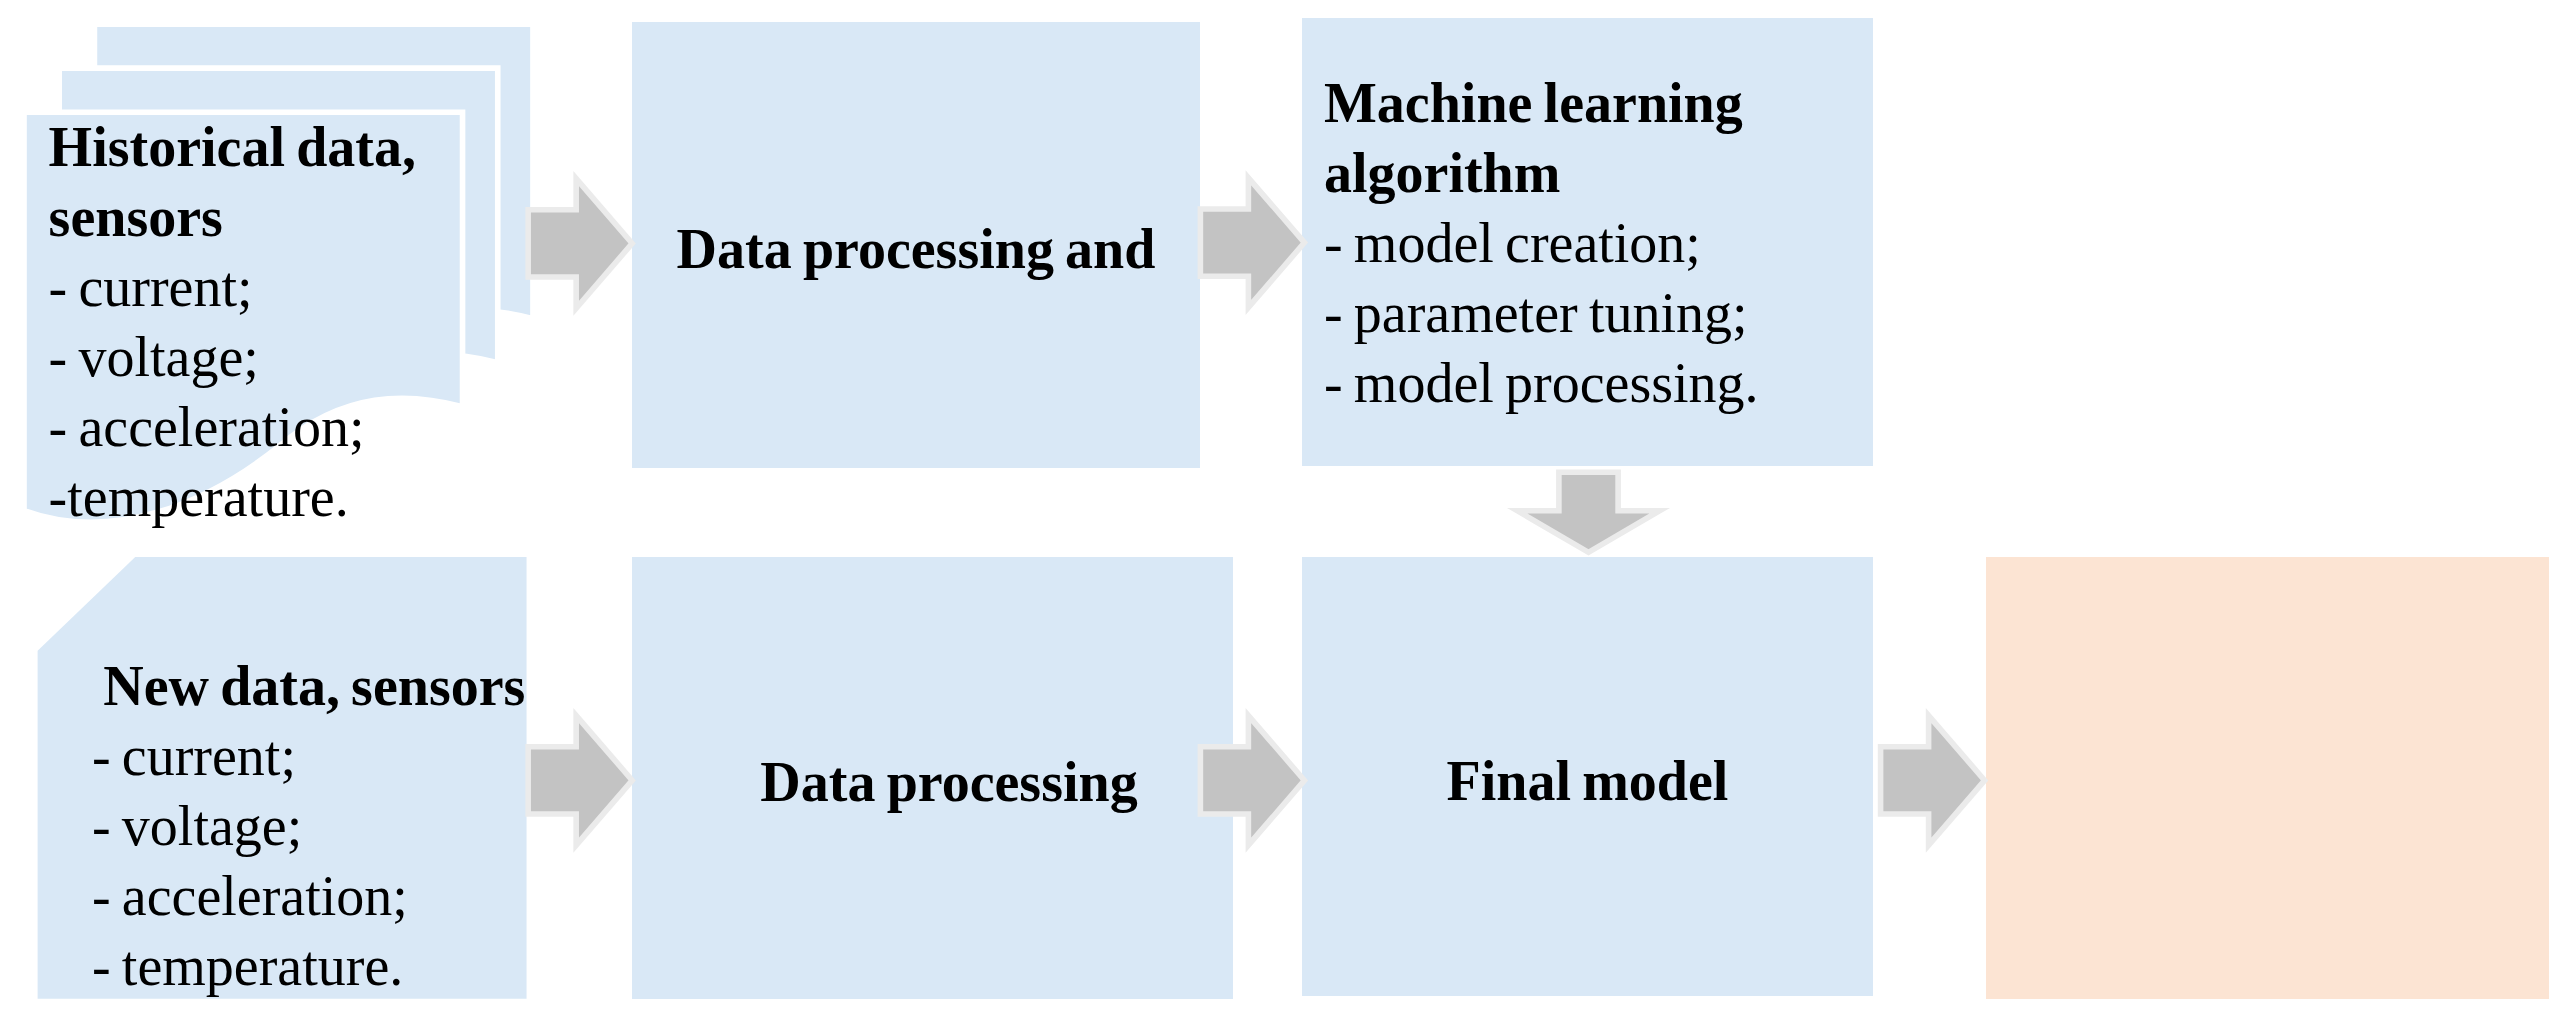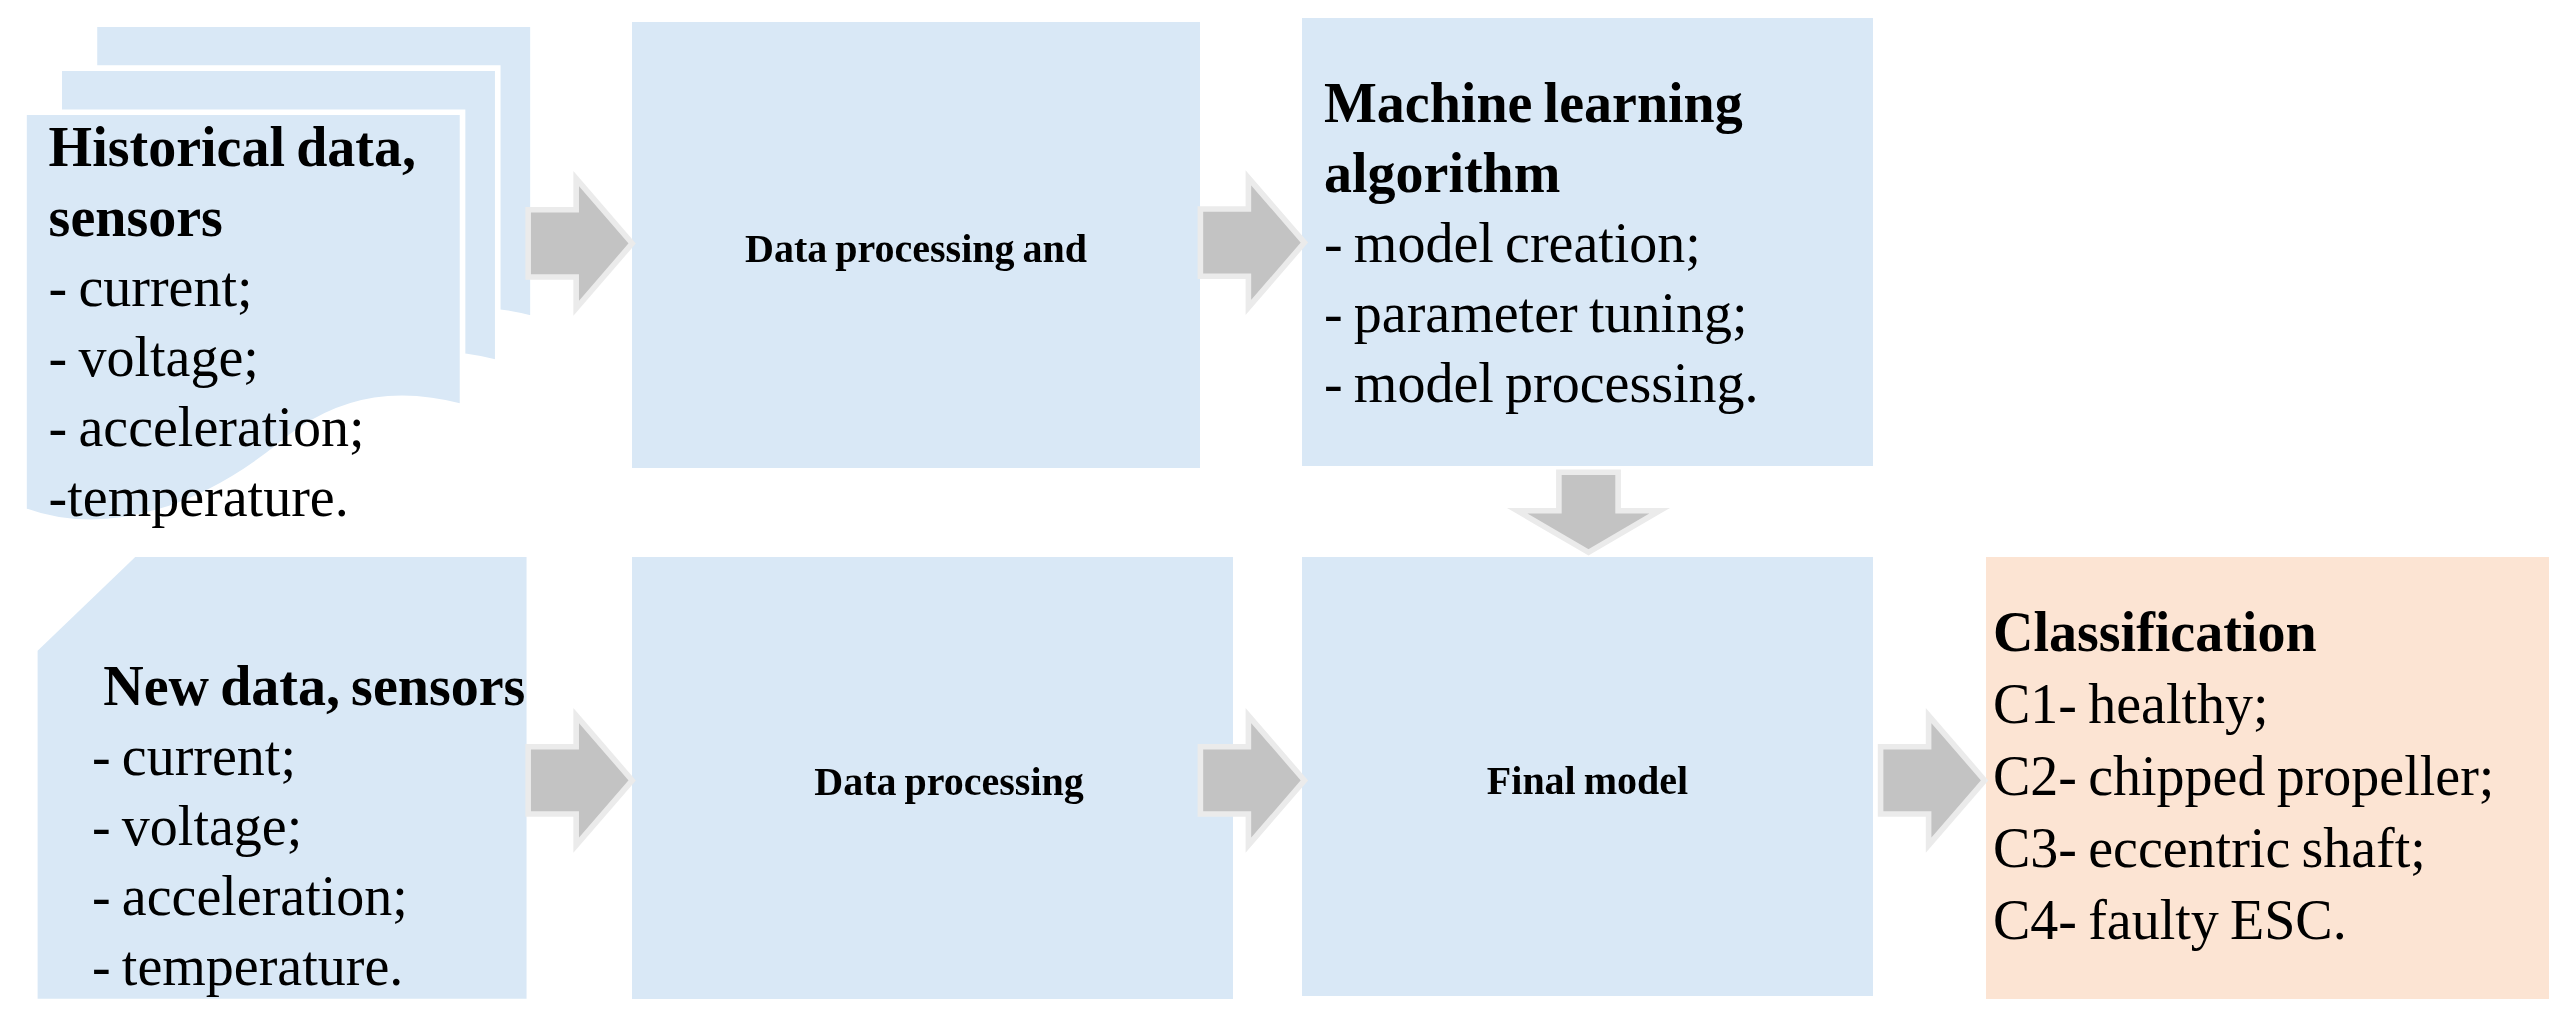--- a/index.html
+++ b/index.html
@@ -39,21 +39,21 @@
     z-index: 3;
     font-size: 56px;
     line-height: 70px;
     white-space: nowrap;
     word-spacing: -0.05em;
   }
   .txt .b, .title-center {
     font-weight: bold;
   }
   .title-center {
-    font-size: 40px;
+    font-size: 56px;
     line-height: 70px;
     white-space: nowrap;
     word-spacing: -0.05em;
     margin-top: 8px;
   }
   .indent {
     margin-left: 11.2px;
   }
   .cls-lines {
     line-height: 72px;
@@ -132,22 +132,15 @@
   </div>
 
   <div class="txt" style="left:54px; top:651px;padding-left:38px;">
     <div class="b indent">New data, sensors</div>
     <div>- current;</div>
     <div>- voltage;</div>
     <div>- acceleration;</div>
     <div>- temperature.</div>
   </div>
 
-  <div class="txt cls-lines" style="left:1993px; top:596px;">
-    <div class="b">Classification</div>
-    <div>C1- healthy;</div>
-    <div>C2- chipped propeller;</div>
-    <div>C3- eccentric shaft;</div>
-    <div>C4- faulty ESC.</div>
-  </div>
 
 </div>
 
 
 </body></html>

